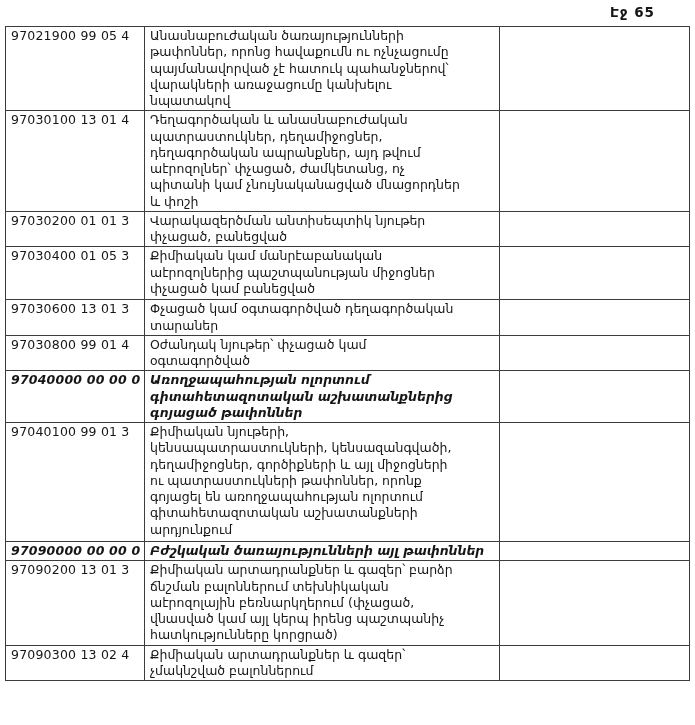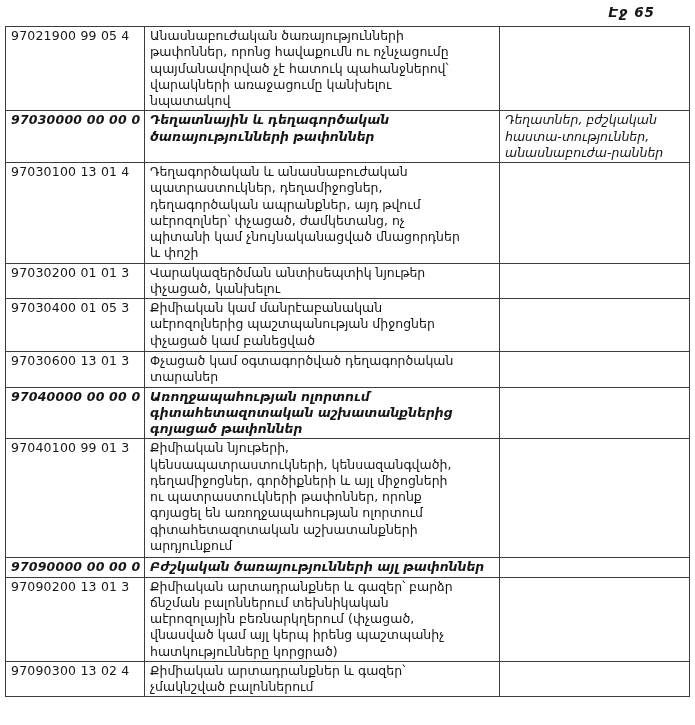--- a/index.html
+++ b/index.html
@@ -6,21 +6,21 @@
   body{
     width:695px;height:725px;overflow:hidden;
     font-family:"DejaVu Sans",sans-serif;
     color:#161616;
     -webkit-font-smoothing:antialiased;
   }
   .page-number{
     height:26px;box-sizing:border-box;
     padding:4px 40px 0 0;
     text-align:right;
-    font-size:13.5px;font-weight:bold;letter-spacing:1px;font-style:italic;
+    font-size:13.5px;font-weight:bold;letter-spacing:1px;
   }
   table.waste-table{
     border-collapse:collapse;
     table-layout:fixed;
     margin-left:5px;
     width:684px;
   }
   col.col-code{width:139px;}
   col.col-desc{width:355px;}
   col.col-src{width:190px;}
@@ -56,55 +56,53 @@
   <tbody>
     <tr class="r1">
       <td class="c">97021900 99 05 4</td>
       <td class="d">Անասնաբուժական ծառայությունների
 թափոններ, որոնց հավաքումն ու ոչնչացումը
 պայմանավորված չէ  հատուկ պահանջներով՝
 վարակների առաջացումը կանխելու
 նպատակով</td>
       <td class="s"></td>
     </tr>
-    <tr class="r2 group">
-      <td class="c">97030000 00 00 0</td>
-      <td class="d">Դեղատնային և դեղագործական
-ծառայությունների թափոններ</td>
-      <td class="s">Դեղատներ, բժշկական
-հաստա-տություններ,
-անասնաբուժա-րաններ</td>
-    </tr>
     <tr class="r3">
       <td class="c">97030100 13 01 4</td>
       <td class="d">Դեղագործական և անասնաբուժական
 պատրաստուկներ, դեղամիջոցներ,
 դեղագործական ապրանքներ, այդ թվում
 աէրոզոլներ՝ փչացած, ժամկետանց, ոչ
 պիտանի կամ չնույնականացված մնացորդներ
 և փոշի</td>
       <td class="s"></td>
     </tr>
     <tr class="r4">
       <td class="c">97030200 01 01 3</td>
       <td class="d">Վարակազերծման անտիսեպտիկ նյութեր
-փչացած, կանխելու</td>
+փչացած, բանեցված</td>
       <td class="s"></td>
     </tr>
     <tr class="r5">
       <td class="c">97030400  01 05 3</td>
       <td class="d">Քիմիական կամ մանրէաբանական
 աէրոզոլներից պաշտպանության միջոցներ
 փչացած կամ բանեցված</td>
       <td class="s"></td>
     </tr>
     <tr class="r6">
       <td class="c">97030600 13 01 3</td>
       <td class="d">Փչացած կամ  օգտագործված դեղագործական
 տարաներ</td>
+      <td class="s"></td>
+    </tr>
+    <tr class="r7">
+      <td class="c">97030800 99 01 4</td>
+      <td class="d">Օժանդակ  նյութեր՝ փչացած կամ
+օգտագործված</td>
       <td class="s"></td>
     </tr>
     <tr class="r8 group">
       <td class="c">97040000 00 00 0</td>
       <td class="d">Առողջապահության ոլորտում
 գիտահետազոտական աշխատանքներից
 գոյացած թափոններ</td>
       <td class="s"></td>
     </tr>
     <tr class="r9">

